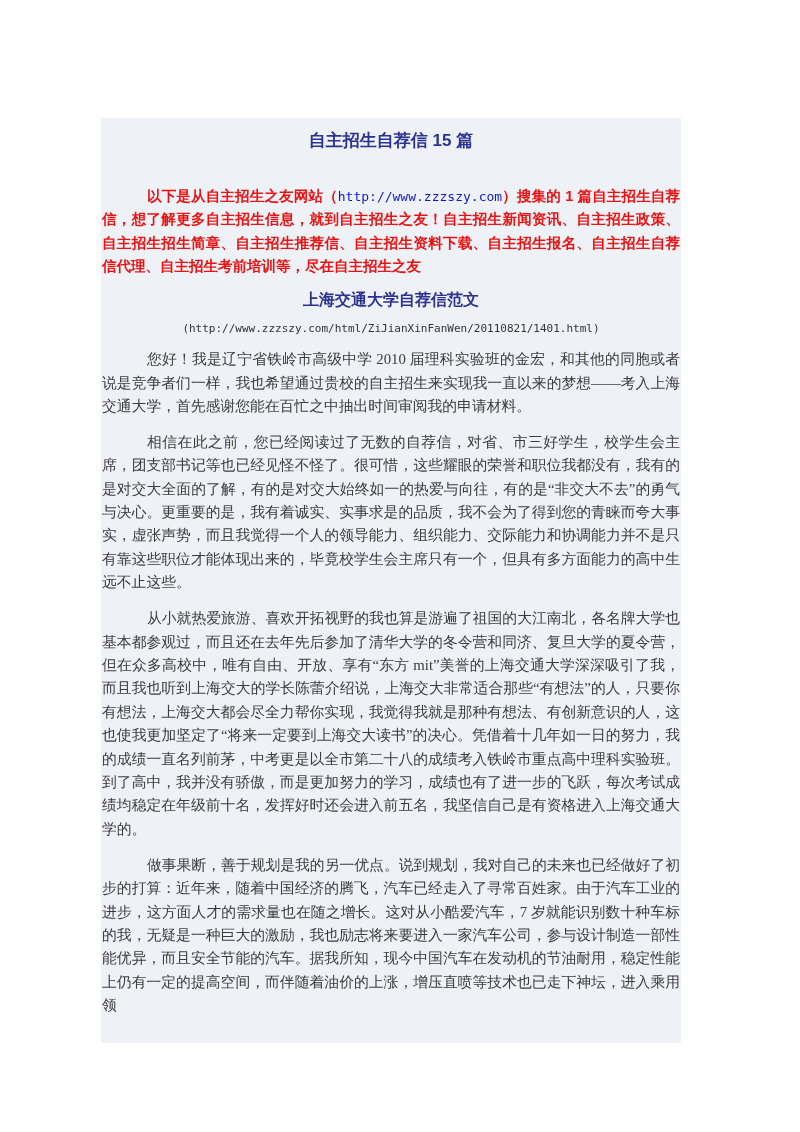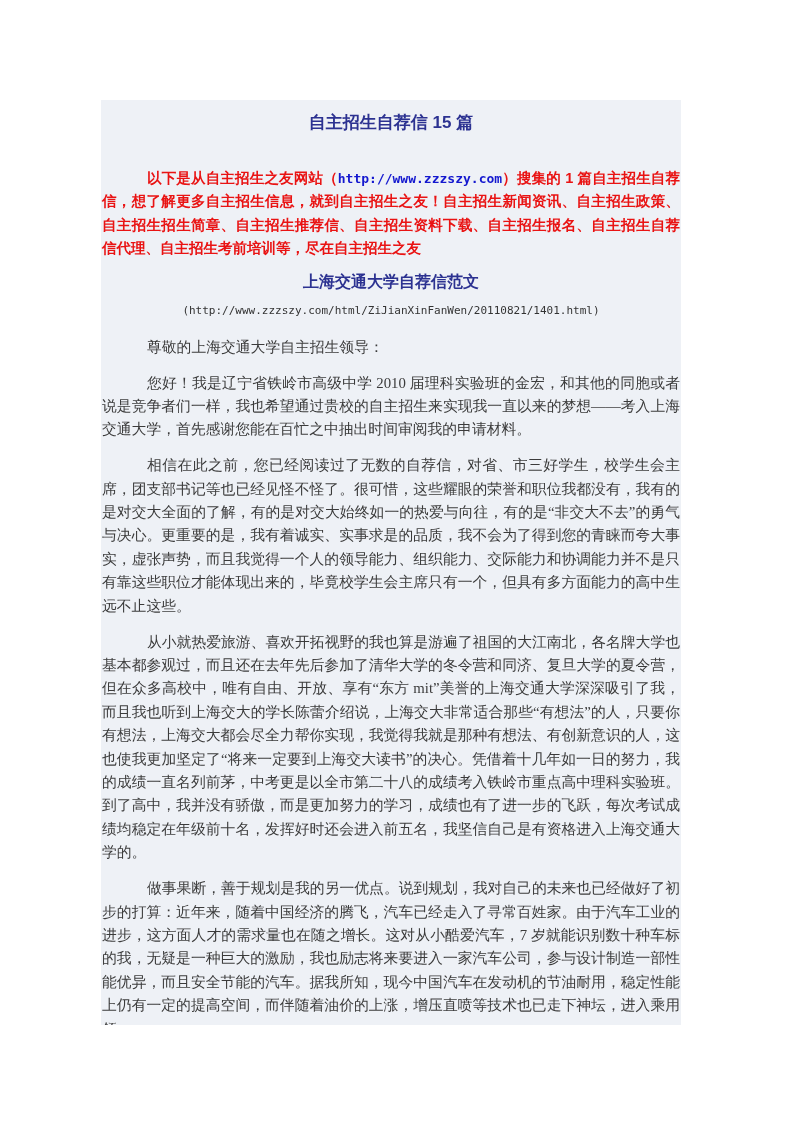--- a/index.html
+++ b/index.html
@@ -7,21 +7,21 @@
     position: relative;
     width: 800px;
     height: 1132px;
     background: #ffffff;
     overflow: hidden;
     font-family: "Liberation Serif", serif;
   }
   .doc {
     position: absolute;
     left: 101px;
-    top: 100px;
+    top: 118px;
     width: 580px;
     height: 925px;
     background: #eef1f6;
     overflow: hidden;
     box-sizing: border-box;
     padding: 0 1px;
   }
   .title {
     margin: 11px 0 0 0;
     text-align: center;
@@ -37,21 +37,21 @@
     font-size: 14.5px;
     font-weight: bold;
     color: #e91313;
     line-height: 23.4px;
     text-indent: 45px;
     text-align: justify;
   }
   .promo .url {
     font-family: "DejaVu Sans Mono", monospace;
     font-size: 13px;
-    font-weight: bold;
+    font-weight: normal;
     color: #1418cf;
     text-decoration: none;
   }
   .letter-heading {
     margin: 10px 0 0 0;
     text-align: center;
     font-family: "Liberation Sans", sans-serif;
     font-size: 16px;
     font-weight: bold;
     color: #2c3291;
@@ -82,21 +82,20 @@
   <div class="doc">
 
     <h1 class="title">自主招生自荐信 15 篇</h1>
 
     <p class="promo"><span>以下是从自主招生之友网站（</span><a class="url">http://www.zzzszy.com</a><span>）搜集的 1 篇自主招生自荐信，想了解更多自主招生信息，就到自主招生之友！自主招生新闻资讯、自主招生政策、自主招生招生简章、自主招生推荐信、自主招生资料下载、自主招生报名、自主招生自荐信代理、自主招生考前培训等，尽在自主招生之友</span></p>
 
     <h2 class="letter-heading">上海交通大学自荐信范文</h2>
 
     <div class="src">(http://www.zzzszy.com/html/ZiJianXinFanWen/20110821/1401.html)</div>
 
-    <p class="body-p salutation">尊敬的上海交通大学自主招生领导：</p>
 
     <p class="body-p">您好！我是辽宁省铁岭市高级中学 2010 届理科实验班的金宏，和其他的同胞或者说是竞争者们一样，我也希望通过贵校的自主招生来实现我一直以来的梦想——考入上海交通大学，首先感谢您能在百忙之中抽出时间审阅我的申请材料。</p>
 
     <p class="body-p">相信在此之前，您已经阅读过了无数的自荐信，对省、市三好学生，校学生会主席，团支部书记等也已经见怪不怪了。很可惜，这些耀眼的荣誉和职位我都没有，我有的是对交大全面的了解，有的是对交大始终如一的热爱与向往，有的是“非交大不去”的勇气与决心。更重要的是，我有着诚实、实事求是的品质，我不会为了得到您的青睐而夸大事实，虚张声势，而且我觉得一个人的领导能力、组织能力、交际能力和协调能力并不是只有靠这些职位才能体现出来的，毕竟校学生会主席只有一个，但具有多方面能力的高中生远不止这些。</p>
 
     <p class="body-p">从小就热爱旅游、喜欢开拓视野的我也算是游遍了祖国的大江南北，各名牌大学也基本都参观过，而且还在去年先后参加了清华大学的冬令营和同济、复旦大学的夏令营，但在众多高校中，唯有自由、开放、享有“东方 mit”美誉的上海交通大学深深吸引了我，而且我也听到上海交大的学长陈蕾介绍说，上海交大非常适合那些“有想法”的人，只要你有想法，上海交大都会尽全力帮你实现，我觉得我就是那种有想法、有创新意识的人，这也使我更加坚定了“将来一定要到上海交大读书”的决心。凭借着十几年如一日的努力，我的成绩一直名列前茅，中考更是以全市第二十八的成绩考入铁岭市重点高中理科实验班。到了高中，我并没有骄傲，而是更加努力的学习，成绩也有了进一步的飞跃，每次考试成绩均稳定在年级前十名，发挥好时还会进入前五名，我坚信自己是有资格进入上海交通大学的。</p>
 
     <p class="body-p">做事果断，善于规划是我的另一优点。说到规划，我对自己的未来也已经做好了初步的打算：近年来，随着中国经济的腾飞，汽车已经走入了寻常百姓家。由于汽车工业的进步，这方面人才的需求量也在随之增长。这对从小酷爱汽车，7 岁就能识别数十种车标的我，无疑是一种巨大的激励，我也励志将来要进入一家汽车公司，参与设计制造一部性能优异，而且安全节能的汽车。据我所知，现今中国汽车在发动机的节油耐用，稳定性能上仍有一定的提高空间，而伴随着油价的上涨，增压直喷等技术也已走下神坛，进入乘用领</p>
 
   </div>

